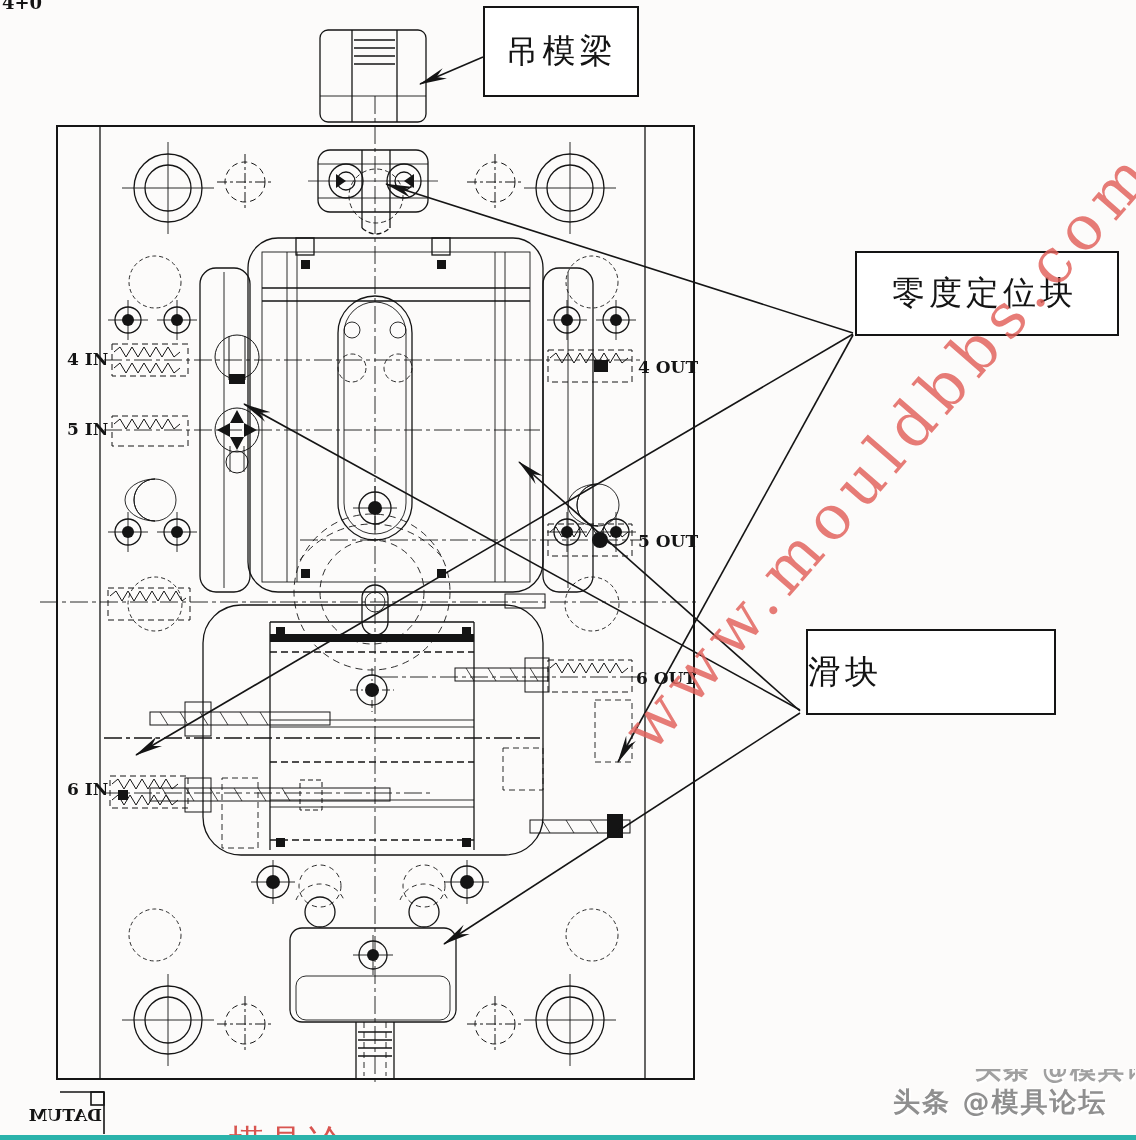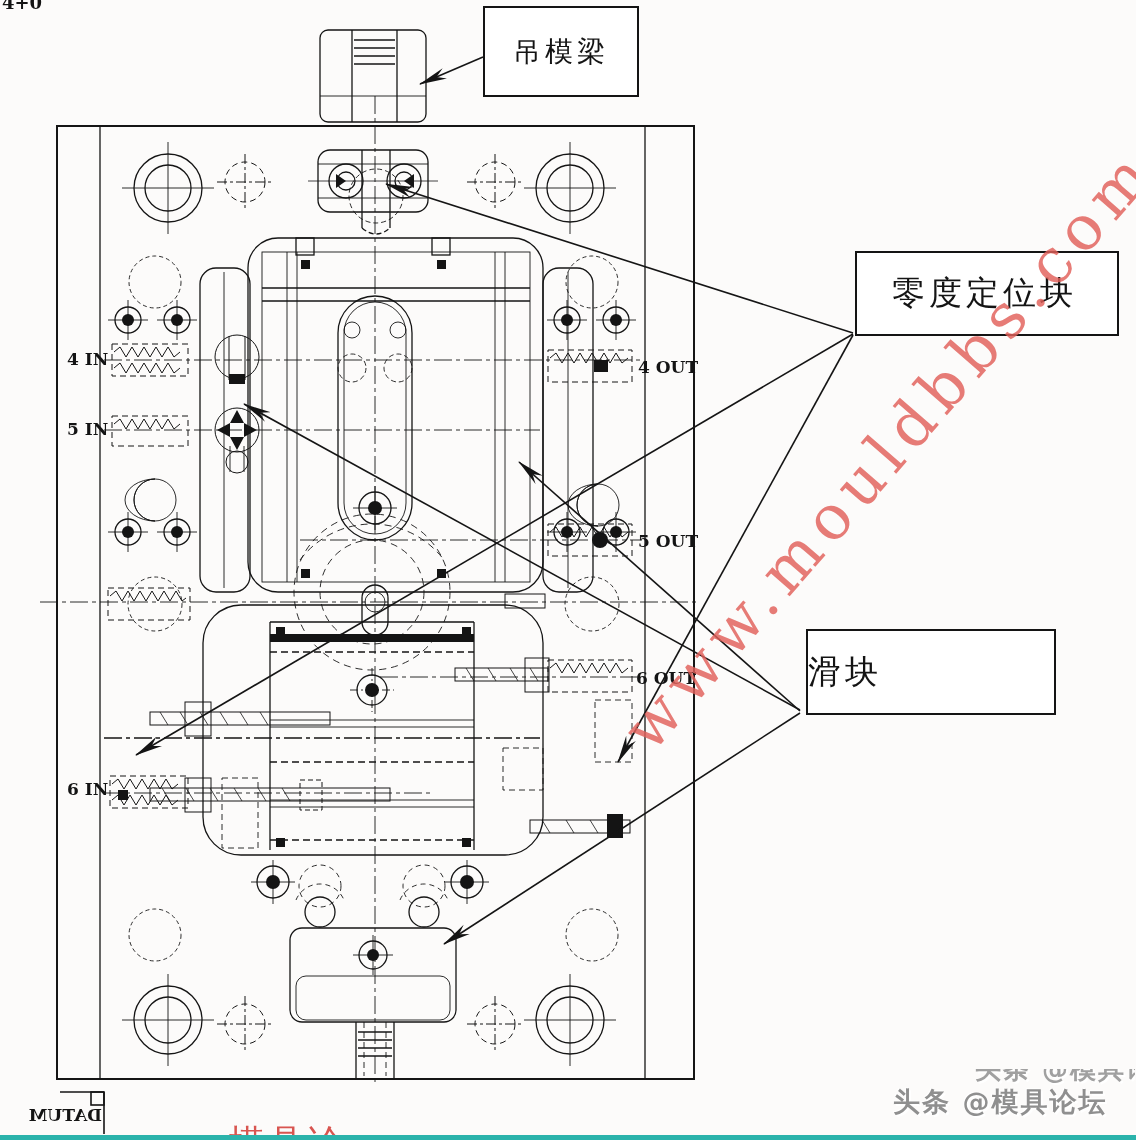--- a/index.html
+++ b/index.html
@@ -3,21 +3,21 @@
 <meta charset="utf-8">
 <style>
   html,body{margin:0;padding:0;background:#f6f5f4;}
   #stage{position:relative;width:1136px;height:1140px;background:#fcfbfa;overflow:hidden;
          font-family:"Liberation Sans",sans-serif;}
   svg{position:absolute;left:0;top:0;}
   .callout{position:absolute;background:#fff;border:2.5px solid #141414;box-sizing:border-box;
            display:flex;align-items:center;color:#141414;
            font-family:"DejaVu Sans",sans-serif;letter-spacing:4px;}
   .callout.center{justify-content:center;}
-  #co-beam{left:483px;top:6px;width:156px;height:91px;font-size:28px;}
+  #co-beam{left:483px;top:6px;width:156px;height:91px;font-size:33px;}
   #co-zero{left:855px;top:251px;width:264px;height:85px;font-size:33px;padding-left:35px;}
   #co-slider{left:806px;top:629px;width:250px;height:86px;font-size:33px;}
   #wm-diag{position:absolute;left:636px;top:706px;height:70px;line-height:70px;white-space:nowrap;
            transform-origin:0 50%;transform:rotate(-49deg);
            font-family:"DejaVu Serif",serif;font-size:62px;letter-spacing:9px;
            color:#e2605a;opacity:.82;pointer-events:none;}
   #wm-footer{position:absolute;left:893px;top:1084px;width:240px;white-space:nowrap;
              font-family:"DejaVu Sans",sans-serif;font-weight:bold;font-size:27px;letter-spacing:2px;
              color:#8f8f8f;text-shadow:2px 2px 0 rgba(255,255,255,.95),-1px -1px 0 rgba(255,255,255,.8);}
   #wm-footer-frag{position:absolute;left:975px;top:1069px;width:160px;height:16px;overflow:hidden;}

